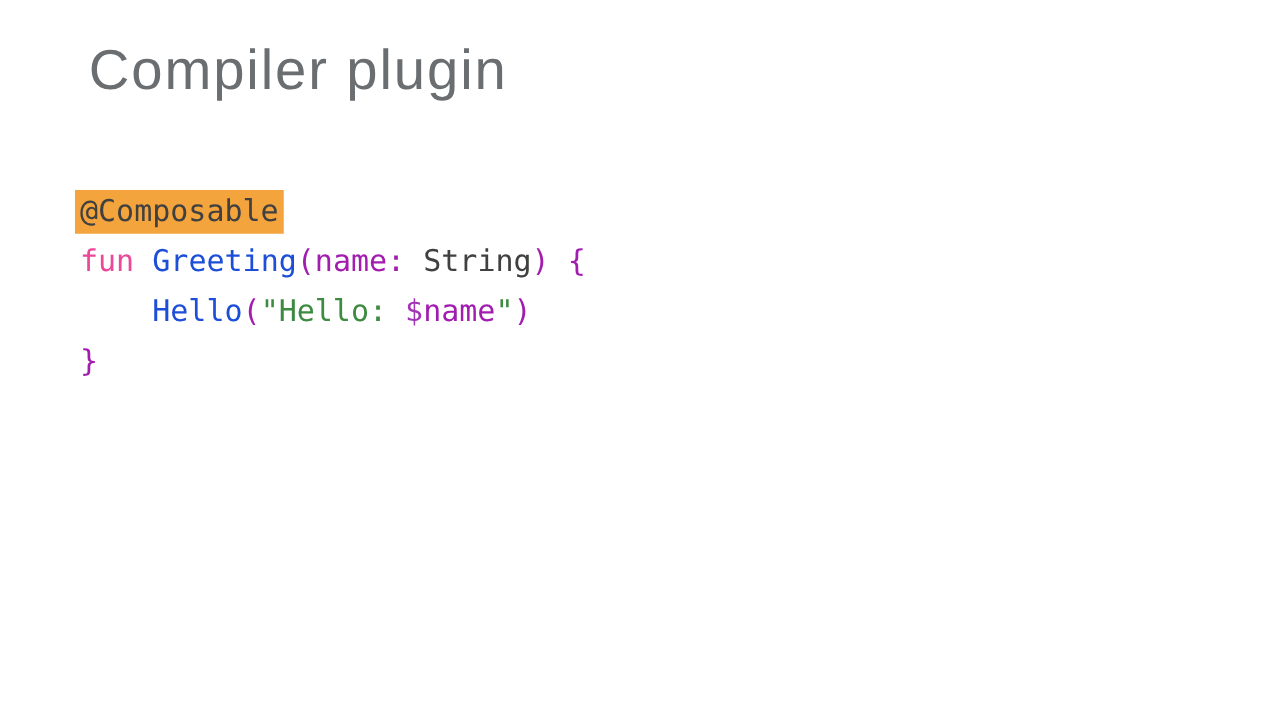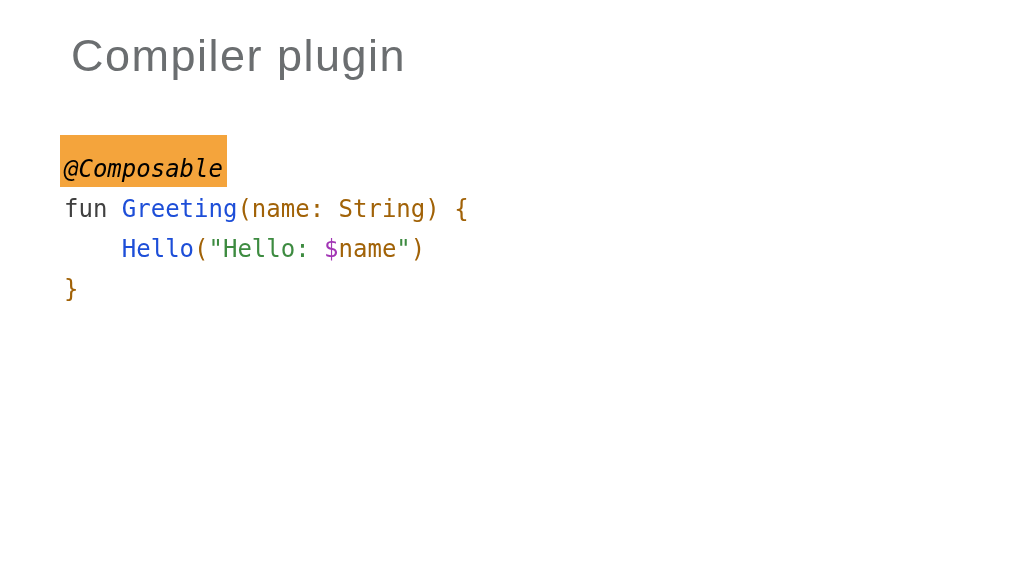--- a/index.html
+++ b/index.html
@@ -32,32 +32,31 @@
     top: 149px;
     font-family: "DejaVu Sans Mono", "Liberation Mono", monospace;
     font-size: 24px;
     color: #37474f;
   }
   .code-line {
     height: 40px;
     line-height: 40px;
     white-space: pre;
   }
-  .tok-plain        { color: #a16207; }
-  .tok-keyword      { color: #404040; }
+  .tok-plain        { color: #a21caf; }
+  .tok-keyword      { color: #ec4899; }
   .tok-function     { color: #1d4ed8; }
-  .tok-type         { color: #a16207; }
+  .tok-type         { color: #404040; }
   .tok-string       { color: #3d8b40; }
   .tok-interpolation{ color: #a235b5; }
   .tok-annotation   {
-    color: #000000;
+    color: #404040;
     background: #f4a43c;
-    padding: 20px 4px 4px 4px;
+    padding: 3px 4px 4px 4px;
     margin-left: -4px;
-    font-style: italic;
   }
 </style>
 </head>
 <body>
 
 <div class="slide">
 
   <h1 class="slide-title">Compiler plugin</h1>
 
   <div class="code-block">

